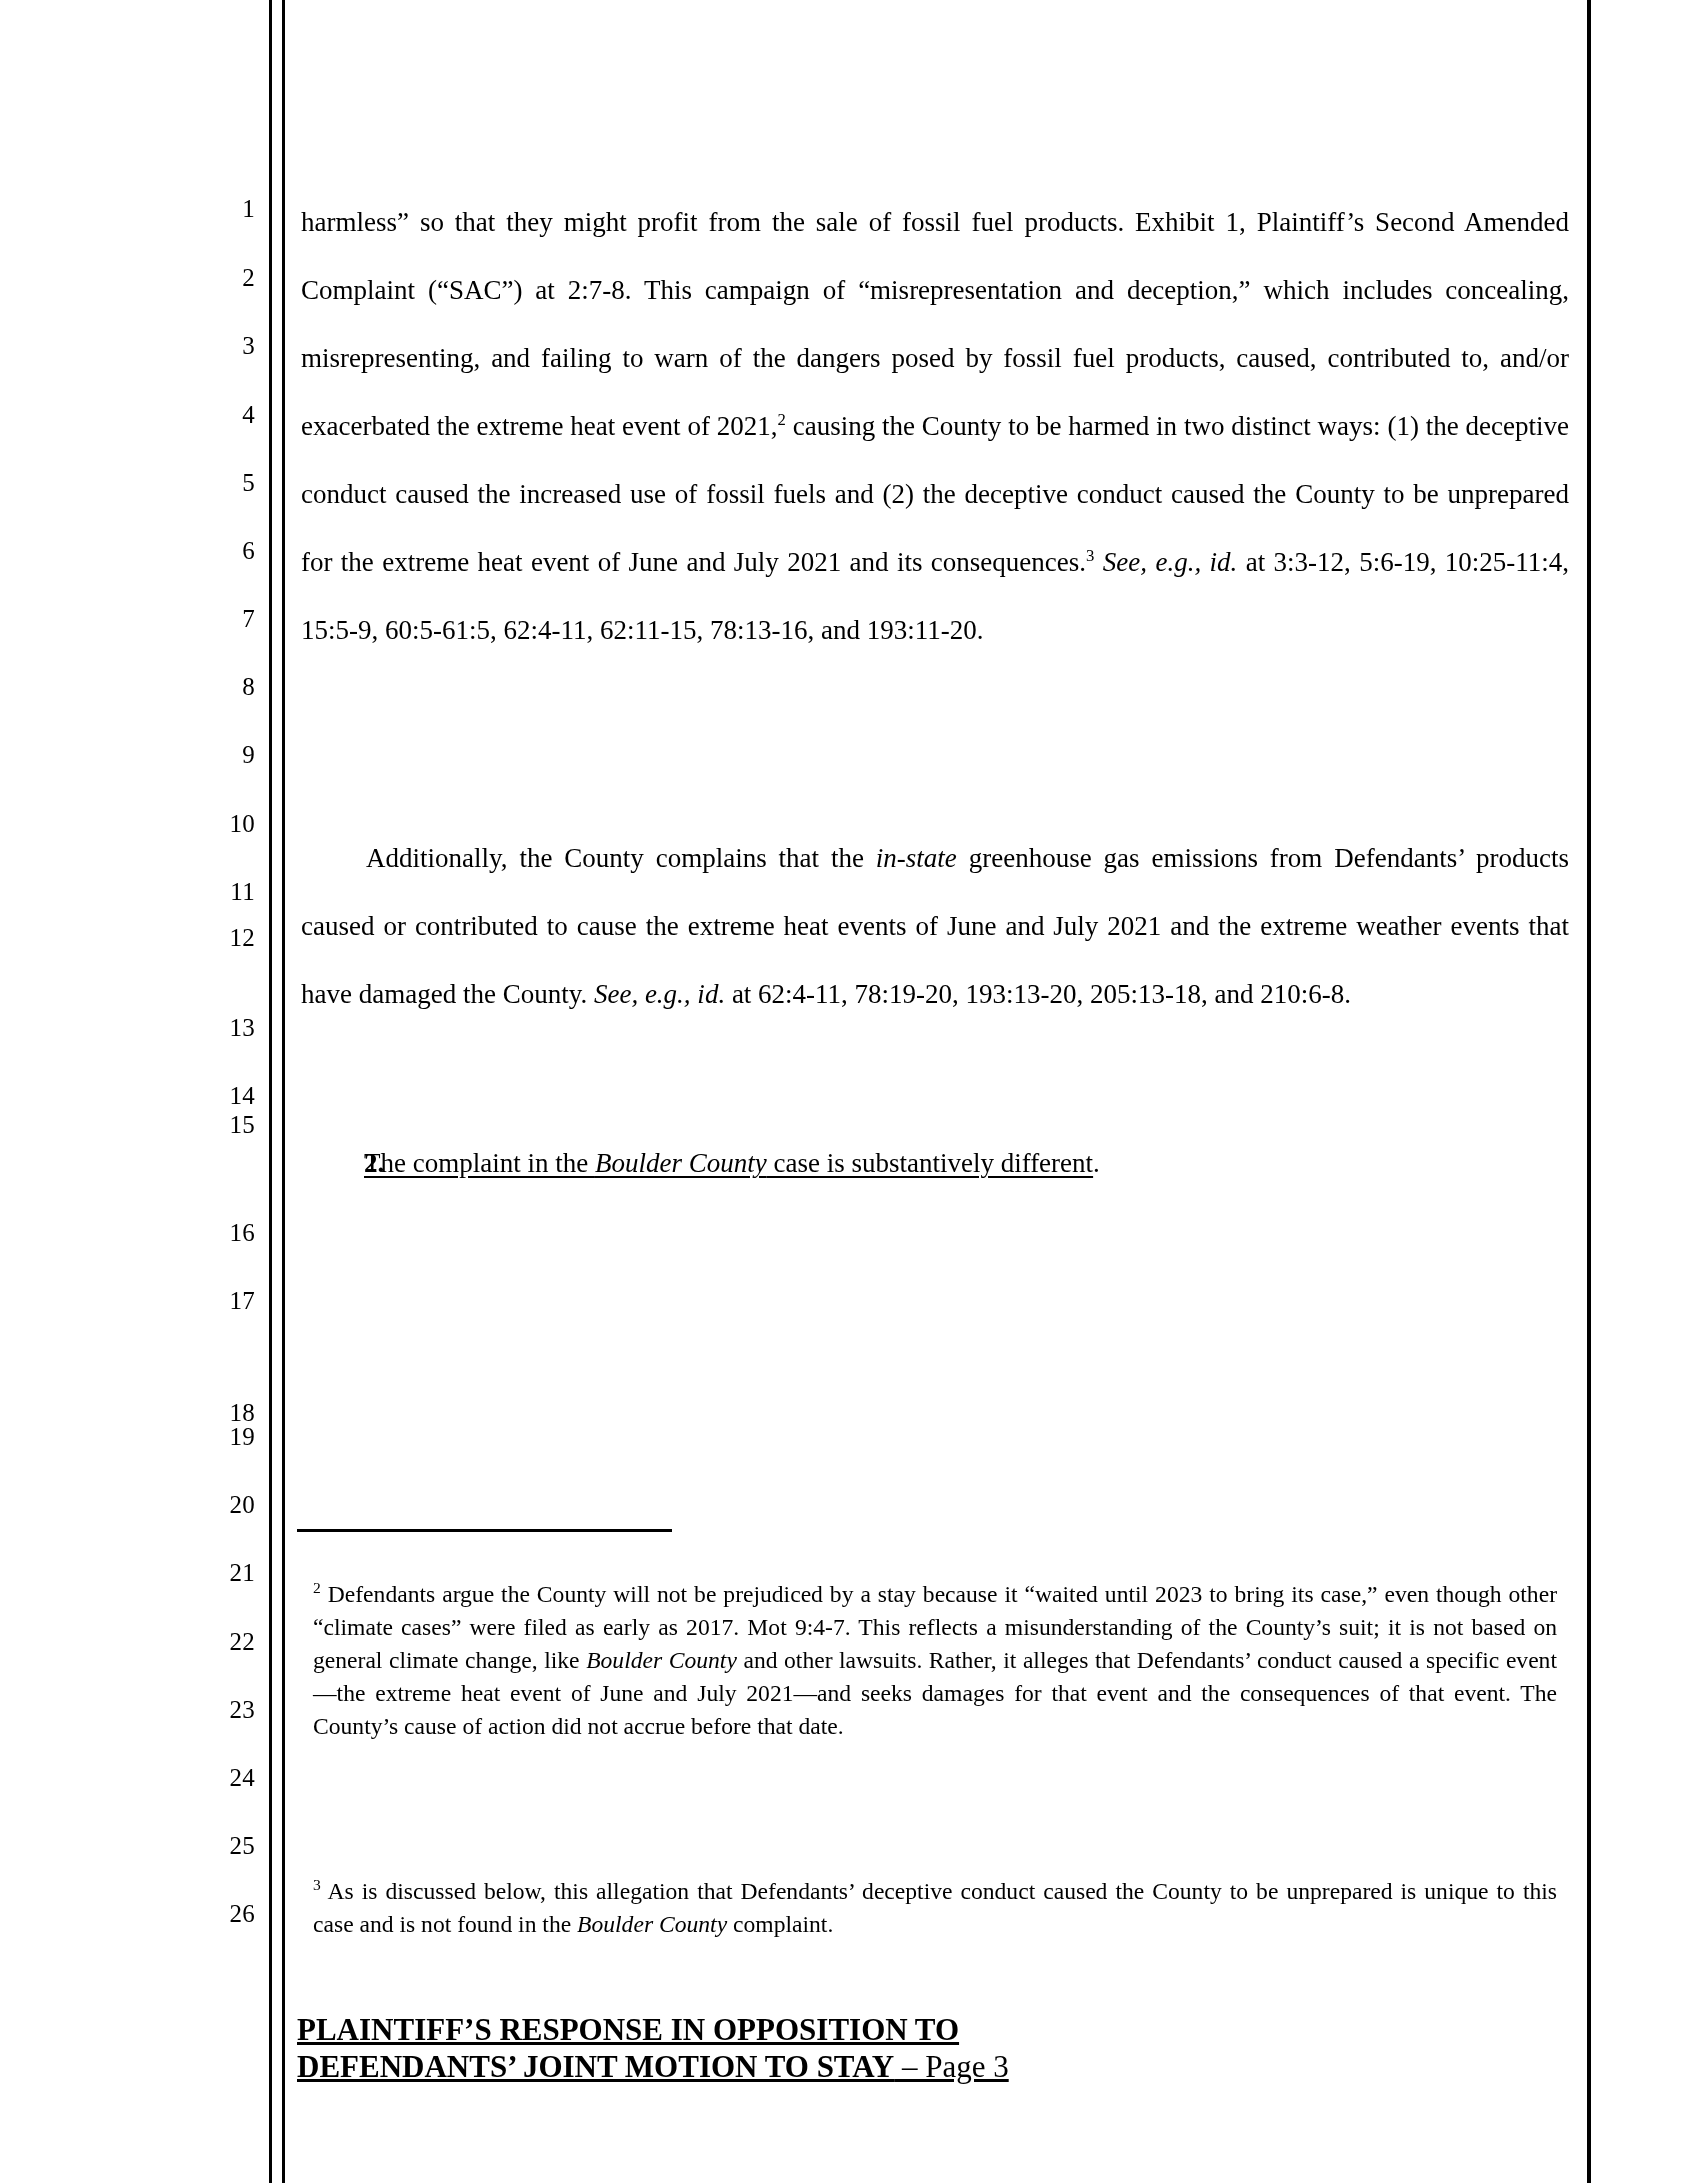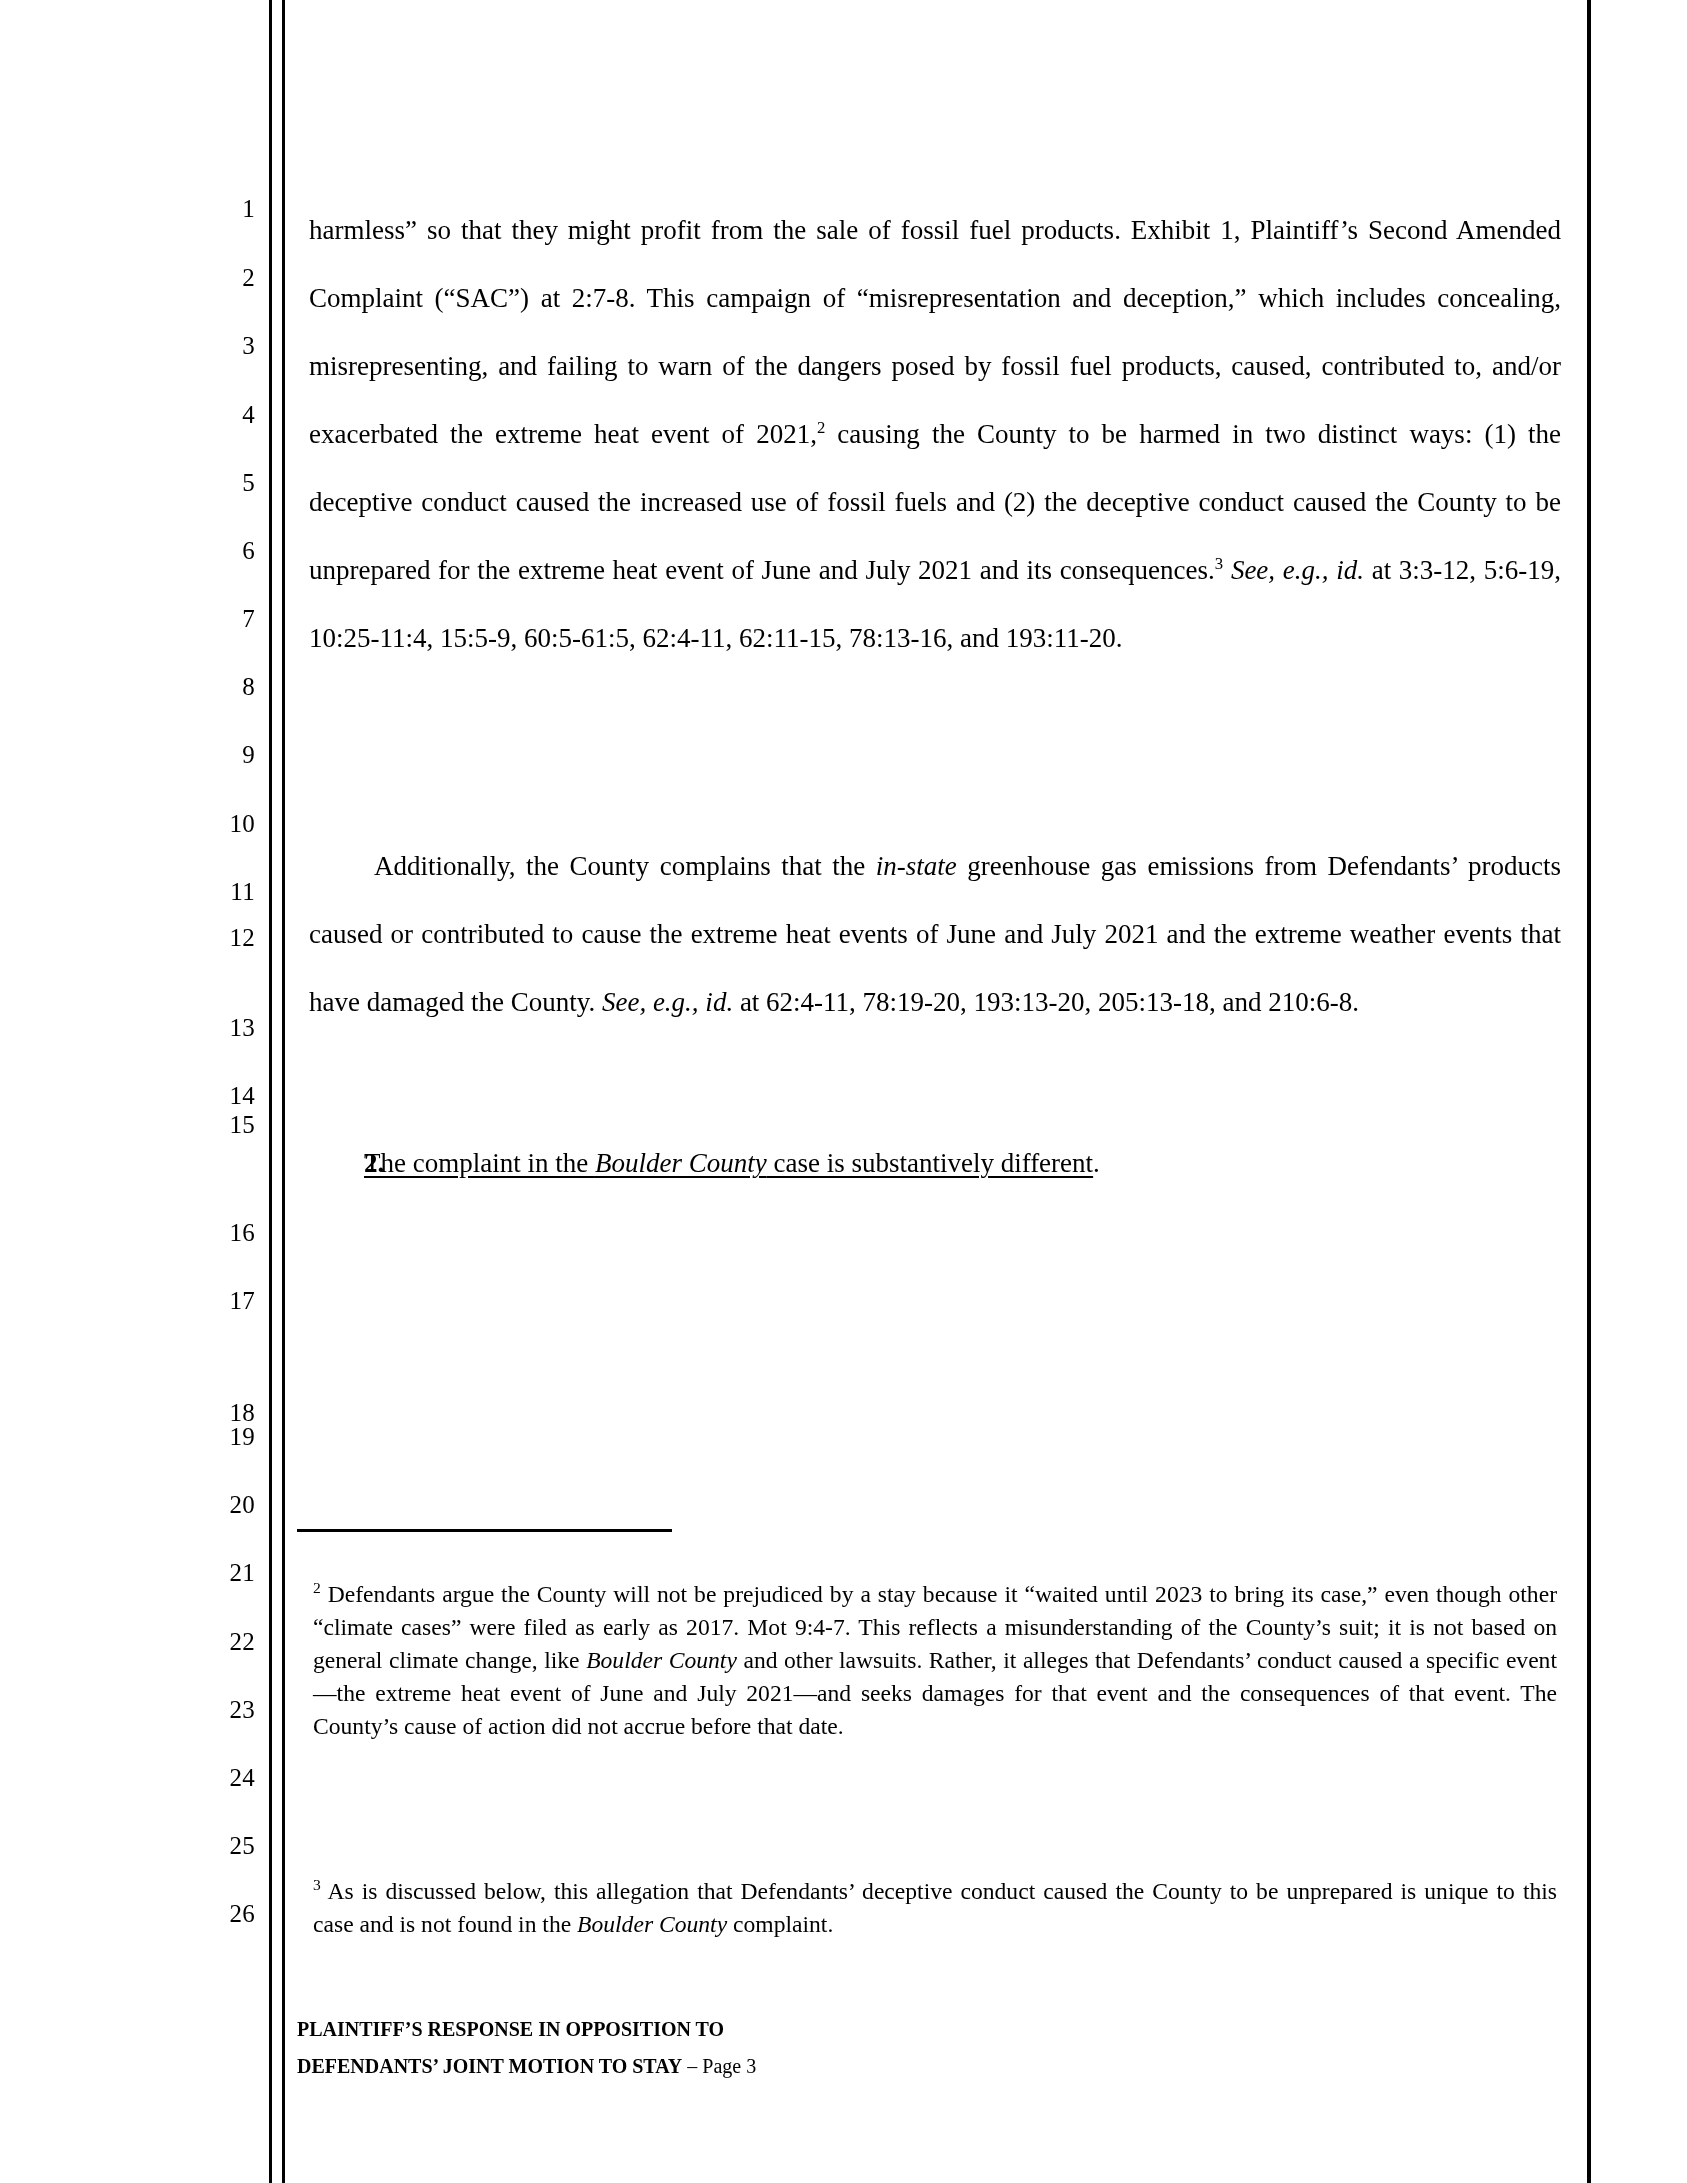--- a/index.html
+++ b/index.html
@@ -66,21 +66,21 @@
     left: 0;
     width: 1276px;
     font-size: 27px;
     line-height: 68px;
     text-align: justify;
     text-justify: inter-word;
     -webkit-hyphens: none;
     hyphens: none;
   }
   .body-block p {
-    margin: 12px;
+    margin: 4px;
   }
   .body-block p.indent {
     text-indent: 65px;
   }
   
   .body-block p:last-child { text-align: justify; }
 
   i, .ital { font-style: italic; }
 
   sup {
@@ -143,23 +143,24 @@
     font-size: 0.66em;
     vertical-align: super;
     line-height: 0;
   }
 
   
   .footer {
     position: absolute;
     left: 0;
     width: 1276px;
-    font-size: 20px;
+    font-size: 31px;
     line-height: 37px;
     font-weight: bold;
+    text-decoration: underline;
   }
   .footer .page-label { font-weight: normal; margin-top: 8px; }
 </style>
 </head>
 <body>
 
 <div class="page">
 
   <div class="rule rule-left-outer"></div>
   <div class="rule rule-left-inner"></div>

